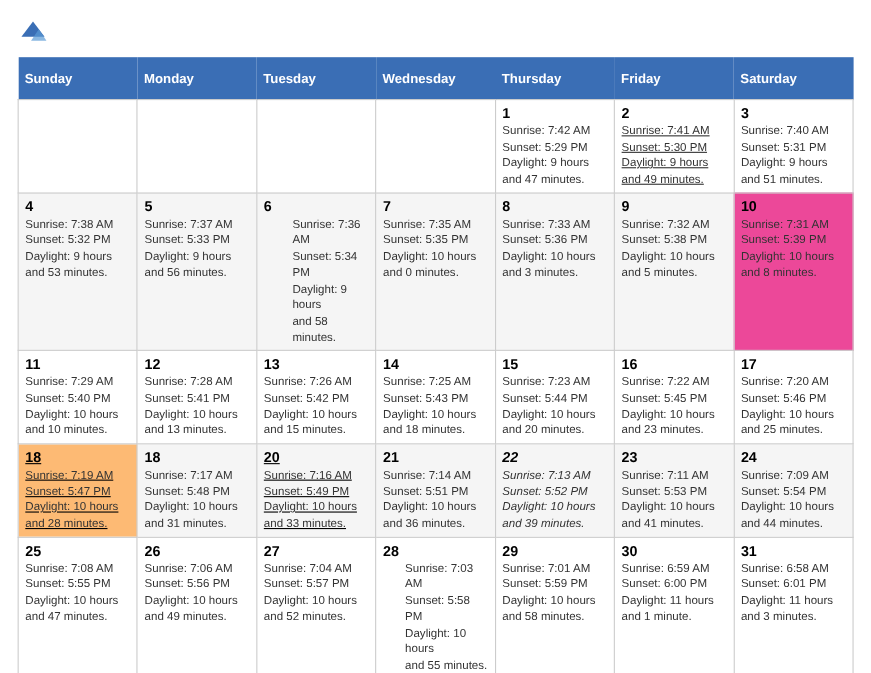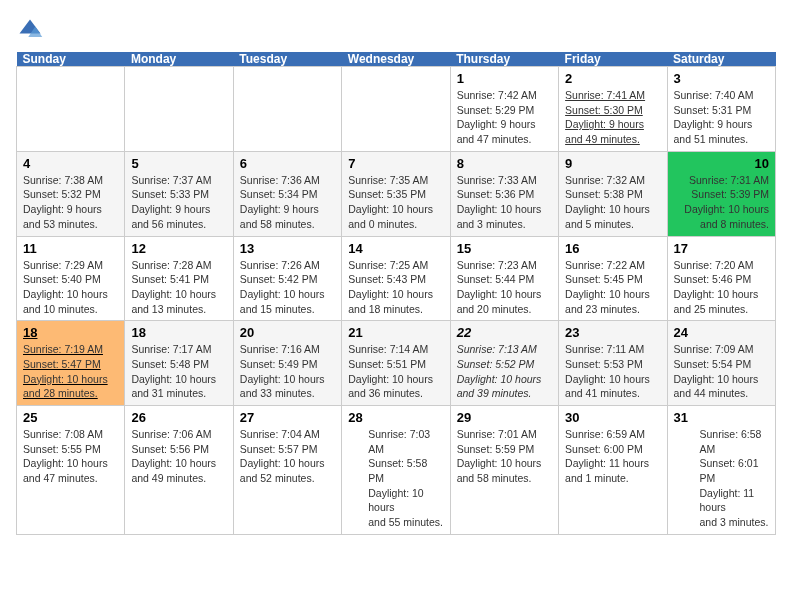--- a/index.html
+++ b/index.html
@@ -53,21 +53,21 @@
       color: #333;
     }
     table {
       width: 100%;
       border-collapse: collapse;
       font-size: 11px;
     }
     th {
       background-color: #3a6eb5;
       color: #fff;
-      padding: 0 6px;
+      padding: 12px 6px;
       text-align: left;
       font-size: 12px;
       font-weight: bold;
     }
     td {
       border: 1px solid #ccc;
       padding: 4px 6px;
       vertical-align: top;
       width: calc(100% / 7);
       min-height: 80px;
@@ -163,21 +163,21 @@
         </td>
         <td style="background: rgb(245, 245, 245);">
           <div class="day-num">5</div>
           <div class="day-info" style="white-space: pre-line;">Sunrise: 7:37 AM
 Sunset: 5:33 PM
 Daylight: 9 hours
 and 56 minutes.</div>
         </td>
         <td style="background: rgb(245, 245, 245);">
           <div class="day-num">6</div>
-          <div class="day-info" style="white-space: pre-line;">Sunrise: 7:36 AM
+          <div class="day-info" style="white-space: pre-line; margin-left: 26px;">Sunrise: 7:36 AM
 Sunset: 5:34 PM
 Daylight: 9 hours
 and 58 minutes.</div>
         </td>
         <td style="background: rgb(245, 245, 245);">
           <div class="day-num">7</div>
           <div class="day-info" style="white-space: pre-line;">Sunrise: 7:35 AM
 Sunset: 5:35 PM
 Daylight: 10 hours
 and 0 minutes.</div>
@@ -189,21 +189,21 @@
 Daylight: 10 hours
 and 3 minutes.</div>
         </td>
         <td style="background: rgb(245, 245, 245);">
           <div class="day-num">9</div>
           <div class="day-info" style="white-space: pre-line;">Sunrise: 7:32 AM
 Sunset: 5:38 PM
 Daylight: 10 hours
 and 5 minutes.</div>
         </td>
-        <td style="background: #22c55e; text-align: right;">
+        <td style="background: #ec4899;">
           <div class="day-num">10</div>
           <div class="day-info" style="white-space: pre-line;">Sunrise: 7:31 AM
 Sunset: 5:39 PM
 Daylight: 10 hours
 and 8 minutes.</div>
         </td>
       </tr>
       <tr>
         <td>
           <div class="day-num">11</div>
@@ -263,21 +263,21 @@
 Daylight: 10 hours
 and 28 minutes.</div>
         </td>
         <td style="background: rgb(245, 245, 245);">
           <div class="day-num">18</div>
           <div class="day-info" style="white-space: pre-line;">Sunrise: 7:17 AM
 Sunset: 5:48 PM
 Daylight: 10 hours
 and 31 minutes.</div>
         </td>
-        <td style="background: rgb(245, 245, 245);">
+        <td style="background: rgb(245, 245, 245); text-decoration: underline;">
           <div class="day-num">20</div>
           <div class="day-info" style="white-space: pre-line;">Sunrise: 7:16 AM
 Sunset: 5:49 PM
 Daylight: 10 hours
 and 33 minutes.</div>
         </td>
         <td style="background: rgb(245, 245, 245);">
           <div class="day-num">21</div>
           <div class="day-info" style="white-space: pre-line;">Sunrise: 7:14 AM
 Sunset: 5:51 PM
@@ -344,20 +344,20 @@
         </td>
         <td>
           <div class="day-num">30</div>
           <div class="day-info" style="white-space: pre-line;">Sunrise: 6:59 AM
 Sunset: 6:00 PM
 Daylight: 11 hours
 and 1 minute.</div>
         </td>
         <td>
           <div class="day-num">31</div>
-          <div class="day-info" style="white-space: pre-line; margin-left: 26px;">Sunrise: 6:58 AM
+          <div class="day-info" style="white-space: pre-line;">Sunrise: 6:58 AM
 Sunset: 6:01 PM
 Daylight: 11 hours
 and 3 minutes.</div>
         </td>
       </tr>
     </tbody>
 </table>
 
 </body></html>

